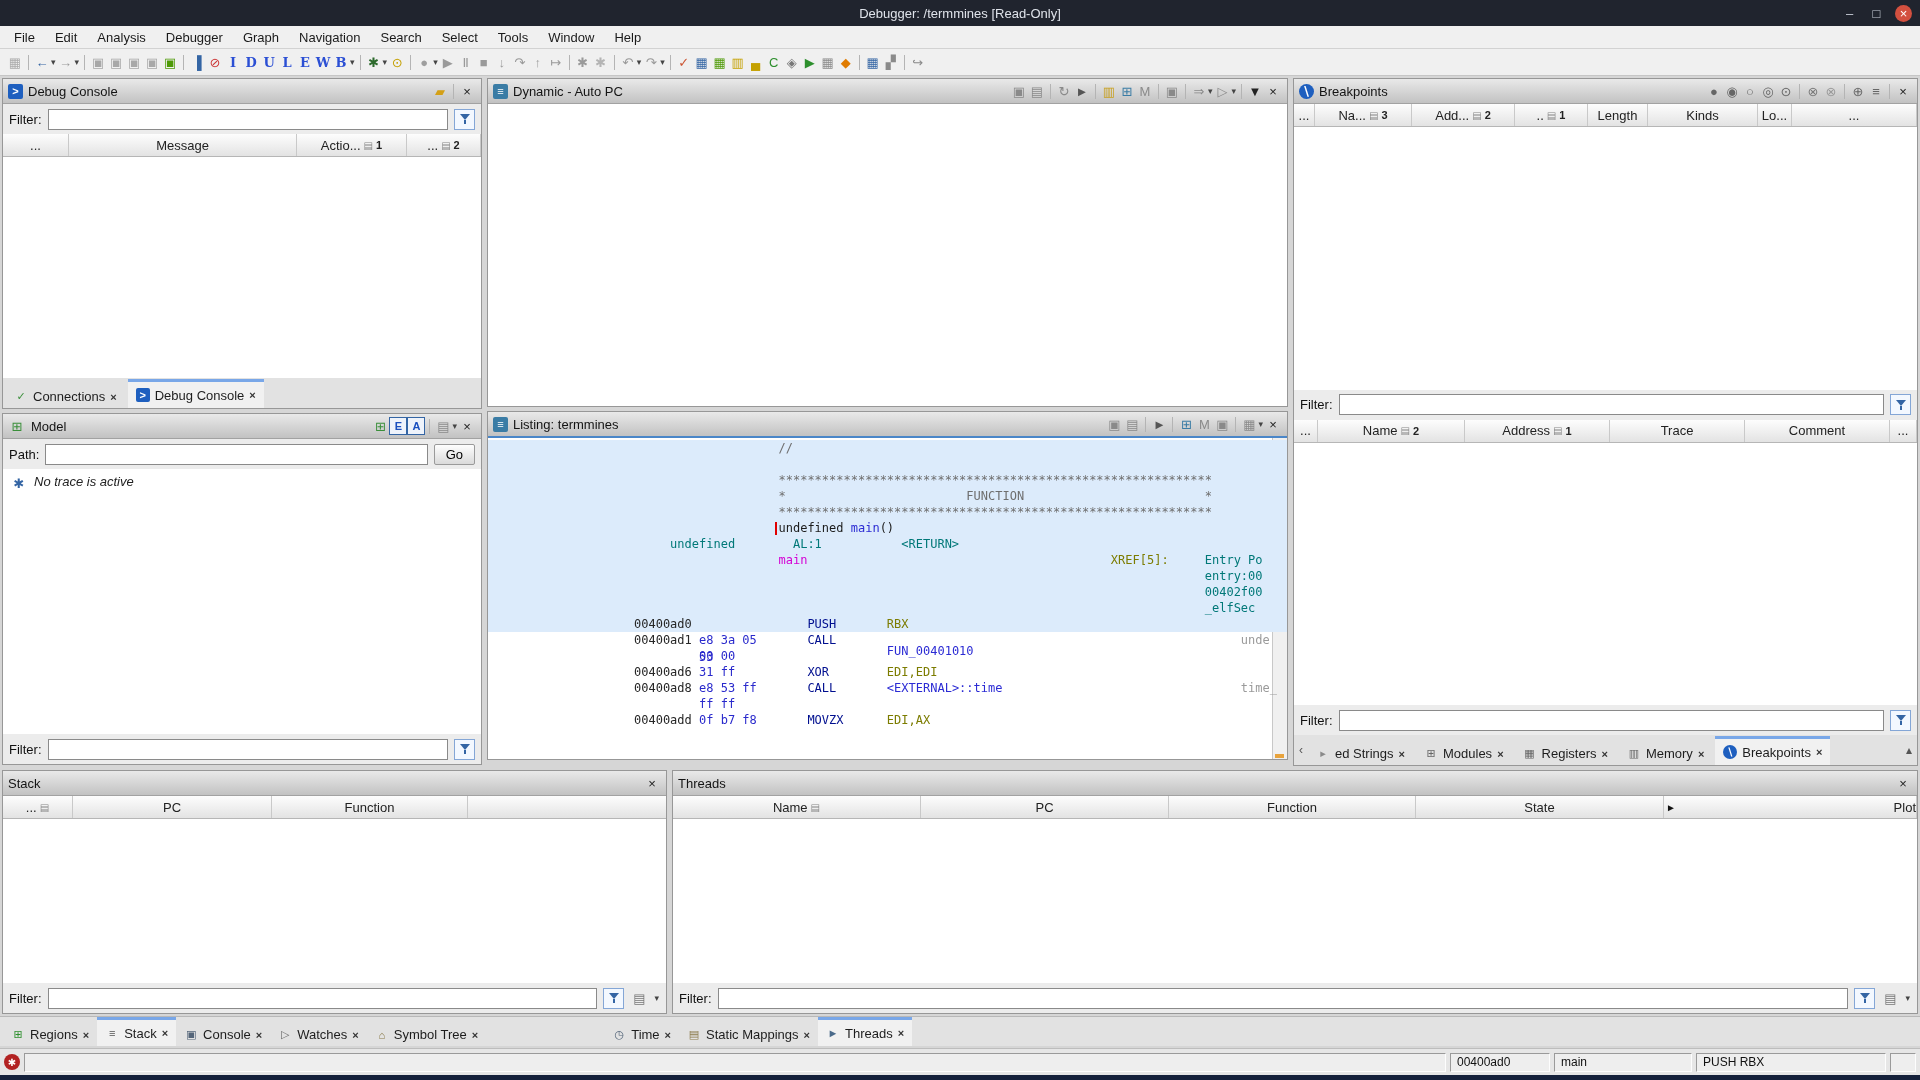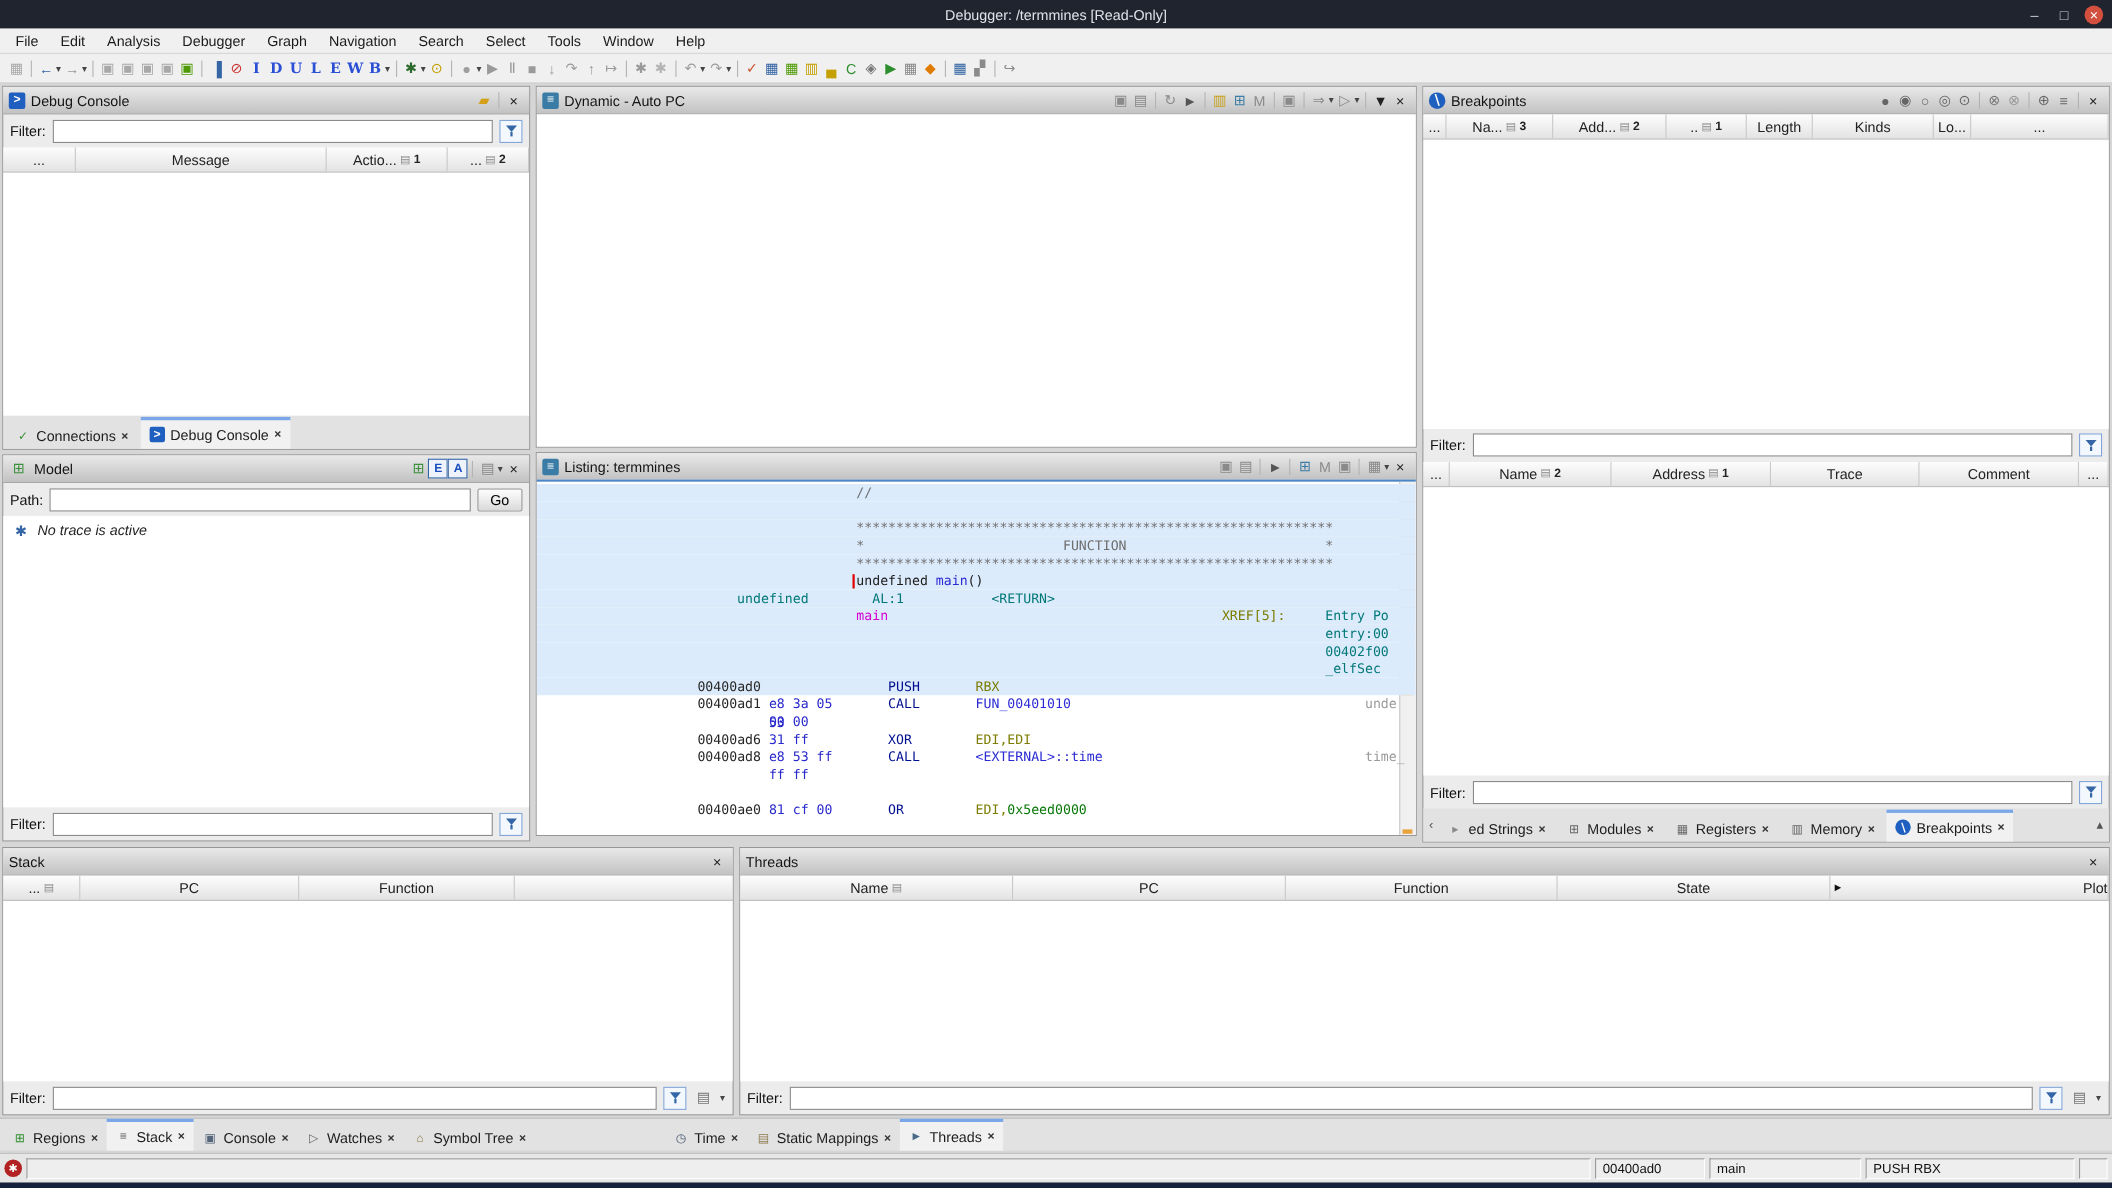--- a/index.html
+++ b/index.html
@@ -358,21 +358,21 @@
         <div class="lst-line hl" style="position: absolute; top: 178px; left: 0px; right: 15px;">
           <span class="seg c-addr" style="left: 146px;">00400ad0</span>
           <span class="seg c-byt" style="left: 211.021px; margin-top: 33px;">53</span>
           <span class="seg c-mn" style="left: 319.39px;">PUSH</span>
           <span class="seg c-reg" style="left: 398.861px;">RBX</span>
         </div>
         <div class="lst-line" style="position: absolute; top: 194px; left: 0px; right: 15px;">
           <span class="seg c-addr" style="left: 146px;">00400ad1</span>
           <span class="seg c-byt" style="left: 211.021px;">e8 3a 05</span>
           <span class="seg c-mn" style="left: 319.39px;">CALL</span>
-          <span class="seg c-fn" style="left: 398.861px;">FUN_00401010</span>
+          <span class="seg c-fn" style="left: 398.861px; margin-top: 11px;">FUN_00401010</span>
           <span class="seg c-gcmt" style="left: 752.866px;">unde</span>
         </div>
         <div class="lst-line" style="position: absolute; top: 210px; left: 0px; right: 15px;">
           <span class="seg c-byt" style="left: 211.021px;">00 00</span>
         </div>
         <div class="lst-line" style="position: absolute; top: 226px; left: 0px; right: 15px;">
           <span class="seg c-addr" style="left: 146px;">00400ad6</span>
           <span class="seg c-byt" style="left: 211.021px;">31 ff</span>
           <span class="seg c-mn" style="left: 319.39px;">XOR</span>
           <span class="seg c-reg" style="left: 398.861px;">EDI,EDI</span>
@@ -380,26 +380,25 @@
         <div class="lst-line" style="position: absolute; top: 242px; left: 0px; right: 15px;">
           <span class="seg c-addr" style="left: 146px;">00400ad8</span>
           <span class="seg c-byt" style="left: 211.021px;">e8 53 ff</span>
           <span class="seg c-mn" style="left: 319.39px;">CALL</span>
           <span class="seg c-ext" style="left: 398.861px;">&lt;EXTERNAL&gt;::time</span>
           <span class="seg c-gcmt" style="left: 752.866px;">time_</span>
         </div>
         <div class="lst-line" style="position: absolute; top: 258px; left: 0px; right: 15px;">
           <span class="seg c-byt" style="left: 211.021px;">ff ff</span>
         </div>
-        <div class="lst-line" style="position: absolute; top: 290px; left: 0px; right: 15px;">
-          <span class="seg c-addr" style="left: 146px;">00400ae0</span>
-          <span class="seg c-byt" style="left: 211.021px;">81 cf 00</span>
-          <span class="seg c-mn" style="left: 319.39px;">OR</span>
-          <span class="seg c-reg" style="left: 398.861px;">EDI,</span>
-          <span class="seg c-sc" style="left: 427.759px;">0x5eed0000</span>
+        <div class="lst-line" style="position: absolute; top: 274px; left: 0px; right: 15px;">
+          <span class="seg c-addr" style="left: 146px;">00400add</span>
+          <span class="seg c-byt" style="left: 211.021px;">0f b7 f8</span>
+          <span class="seg c-mn" style="left: 319.39px;">MOVZX</span>
+          <span class="seg c-reg" style="left: 398.861px;">EDI,AX</span>
         </div>
       </div>
   </div>
 
   <div class="panel" id="p-bp" style="left:1293px;top:78px;width:625px;height:688px;">
     <div class="phdr">
       <span class="ic round" id="bp-title-icon" style="background: rgb(30, 95, 191); width: 15px; height: 15px;">∖</span>
       <span class="ptitle">Breakpoints</span>
       <span class="hsp"></span>
       <span id="bp-hdr-icons" style="display:flex;align-items:center;">

